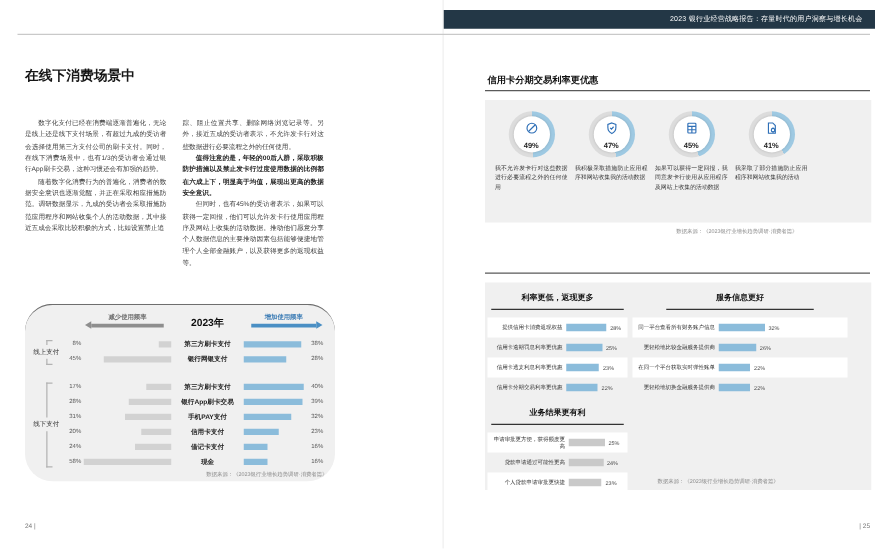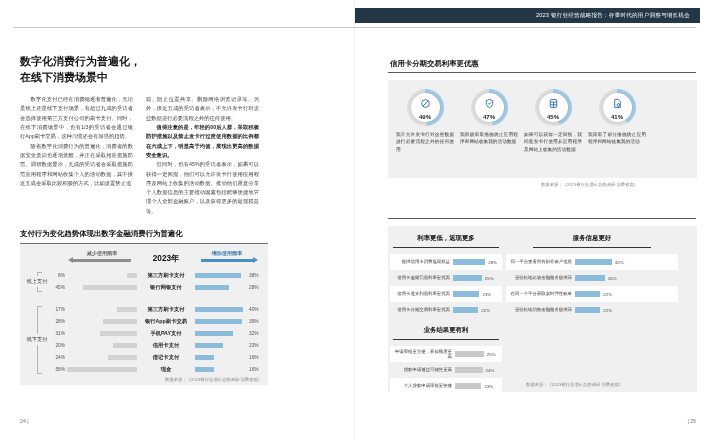--- a/index.html
+++ b/index.html
@@ -16,21 +16,21 @@
 
   
   .lp-title { position:absolute; left:20px; top:54px; font-size:11px; font-weight:bold; color:#161616; line-height:1.45; }
   .lp-cols { position:absolute; left:20px; top:95px; width:240px; display:flex; gap:13px; }
   .lp-col { width:113px; font-size:5.3px; line-height:1.76; text-align:justify; color:#3c3c3c; }
   .lp-col p { text-indent:2em; }
   .lp-col p.bold { font-weight:bold; color:#1d1d1d; }
 
   .chart-subtitle { position:absolute; left:20px; top:229px; font-size:7.4px; font-weight:bold; color:#111; }
   .chart-panel { position:absolute; left:20px; top:243px; width:248px; height:142px;
-    background:#f0f0f0; border-top:1px solid #6e6e6e; padding:6px 4px 4px; }
+    background:#f0f0f0; border-top:1px solid #6e6e6e; padding:6px 4px 4px;border-radius:22px; }
 
   .chart-header { display:flex; align-items:flex-end; }
   .chh-sp { width:43px; }
   .chh-dec { width:70px; }
   .chh-year { width:58px; text-align:center; font-size:8.2px; font-weight:bold; color:#101010; padding-bottom:1px; }
   .chh-inc { width:64px; }
   .arrow-label { font-size:5.1px; font-weight:bold; text-align:center; margin-bottom:2px; }
   .arrow-label.dec { color:#6d6d6d; }
   .arrow-label.inc { color:#3c7cb5; }
   .arrow { position:relative; height:2.6px; margin:0 6px 3px; }
@@ -92,37 +92,35 @@
 
 <div class="spread">
   <div class="gutter"></div>
 
   <div class="header-bar" style="background: rgb(35, 55, 70);">
     <span>2023 银行业经营战略报告：存量时代的用户洞察与增长机会</span>
   </div>
   <div class="top-rule"></div>
 
   <div class="lp-title">
-    <div>数字化消费行为普遍化，</div>
     <div>在线下消费场景中</div>
   </div>
 
   <div class="lp-cols">
     <div class="lp-col">
       <p>数字化支付已经在消费端逐渐普遍化，无论是线上还是线下支付场景，有超过九成的受访者会选择使用第三方支付公司的刷卡支付。同时，在线下消费场景中，也有1/3的受访者会通过银行App刷卡交易，这种习惯还会有加强的趋势。</p>
       <p>随着数字化消费行为的普遍化，消费者的数据安全意识也逐渐觉醒，并正在采取相应措施防范。调研数据显示，九成的受访者会采取措施防范应用程序和网站收集个人的活动数据，其中接近五成会采取比较积极的方式，比如设置禁止追</p>
     </div>
     <div class="lp-col">
       <p style="text-indent:0">踪、阻止位置共享、删除网络浏览记录等。另外，接近五成的受访者表示，不允许发卡行对这些数据进行必要流程之外的任何使用。</p>
       <p class="bold">值得注意的是，年轻的00后人群，采取积极防护措施以及禁止发卡行过度使用数据的比例都在六成上下，明显高于均值，展现出更高的数据安全意识。</p>
       <p>但同时，也有45%的受访者表示，如果可以获得一定回报，他们可以允许发卡行使用应用程序及网站上收集的活动数据。推动他们愿意分享个人数据信息的主要推动因素包括能够便捷地管理个人全部金融账户，以及获得更多的返现权益等。</p>
     </div>
   </div>
 
-  <div class="chart-subtitle">支付行为变化趋势体现出数字金融消费行为普遍化</div>
 
   <div class="chart-panel">
     <div class="chart-header">
       <div class="chh-sp"></div>
       <div class="chh-dec">
         <div class="arrow-label dec">减少使用频率</div>
         <div class="arrow dec"></div>
       </div>
       <div class="chh-year">2023年</div>
       <div class="chh-inc">

